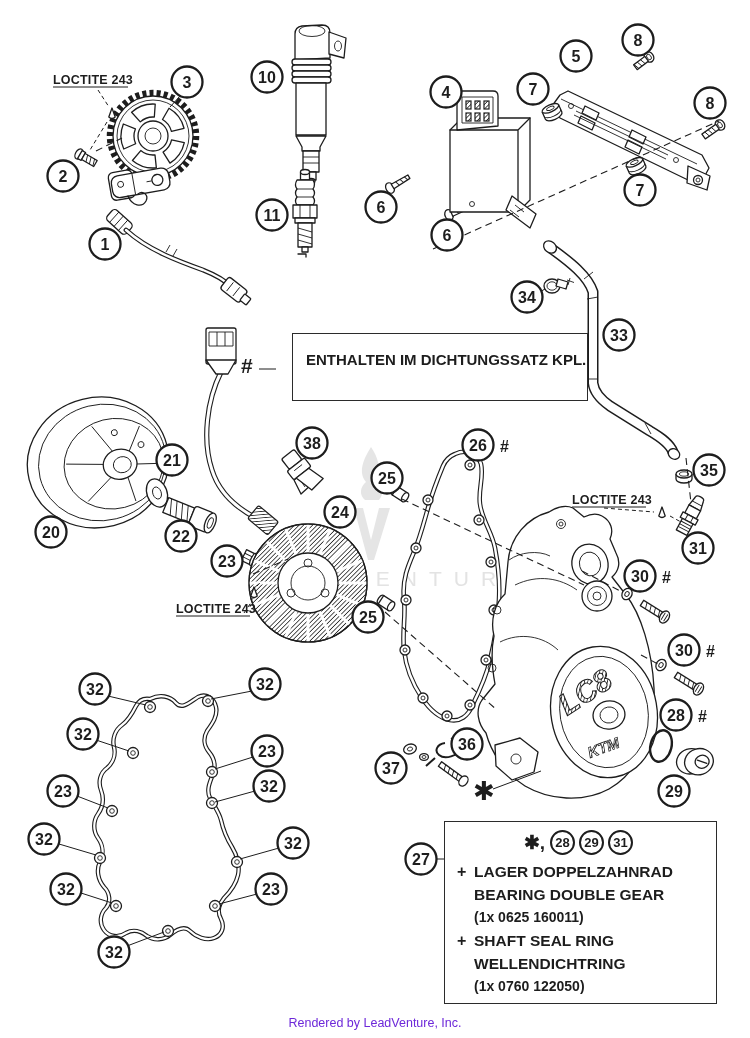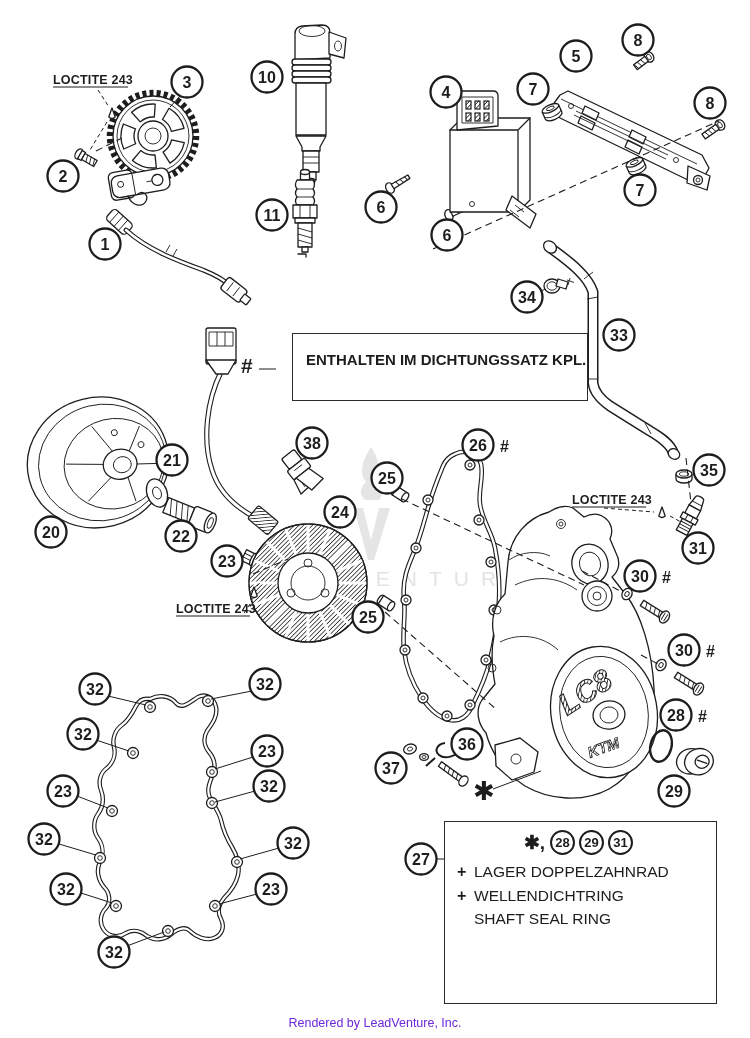--- a/index.html
+++ b/index.html
@@ -27,21 +27,21 @@
   #gasketNote{left:276px;top:333px;width:296px;height:68px;padding:16px 0 0 13px;margin-left:16px;}
   .gn-line{font-weight:bold;font-size:15px;line-height:20.5px;white-space:nowrap;}
   #gnMarker{position:absolute;left:241px;top:354px;font-weight:bold;font-size:21px;}
   #bearingNote{left:444px;top:821px;width:273px;height:183px;padding-top:6px;}
   .bn-head{display:flex;justify-content:center;align-items:center;gap:5px;
            font-weight:bold;font-size:19px;margin:2px 0 5px;}
   .ref-circle{display:inline-flex;justify-content:center;align-items:center;width:21px;height:21px;
            border:2px solid #1d1d1d;border-radius:50%;font:bold 13px "Liberation Sans",sans-serif;}
   .bn-item{display:flex;padding-left:12px;margin-bottom:1px;}
   .bn-plus{width:17px;font-weight:bold;font-size:16px;line-height:23px;}
-  .bn-l{font-weight:normal;font-size:15.5px;line-height:23px;white-space:nowrap;}
+  .bn-l{font-weight:bold;font-size:15.5px;line-height:23px;white-space:nowrap;}
   .bn-q{font-weight:bold;font-size:14px;line-height:22px;white-space:nowrap;}
   #footer{position:absolute;left:0;top:1016px;width:100%;text-align:center;
           font-size:12.5px;color:#6d28d9;}
 </style>
 </head>
 <body>
 
 <div class="page">
 
 <svg id="art" width="750" height="1038" viewBox="0 0 750 1038">
@@ -697,26 +697,29 @@
 
 <div class="notebox" id="bearingNote">
   <div class="bn-head">
     <span>✱,</span>
     <span id="bnRefs"><span class="ref-circle" style="margin-right: 4px;">28</span><span class="ref-circle" style="margin-right: 4px;">29</span><span class="ref-circle" style="margin-right: 4px;">31</span></span>
   </div>
   <div class="bn-item">
     <span class="bn-plus">+</span>
     <span class="bn-txt">
       <div class="bn-l">LAGER DOPPELZAHNRAD</div>
+      <div class="bn-l">BEARING  DOUBLE GEAR</div>
+      <div class="bn-q">(1x  0625 160011)</div>
     </span>
   </div>
   <div class="bn-item">
     <span class="bn-plus">+</span>
     <span class="bn-txt">
+      <div class="bn-l">SHAFT SEAL RING</div>
       <div class="bn-l">WELLENDICHTRING</div>
-      <div class="bn-l">SHAFT SEAL RING</div>
+      <div class="bn-q">(1x  0760 122050)</div>
     </span>
   </div>
 </div>
 
 <div id="footer">Rendered by LeadVenture, Inc.</div>
 
 </div>
 
 </body></html>

